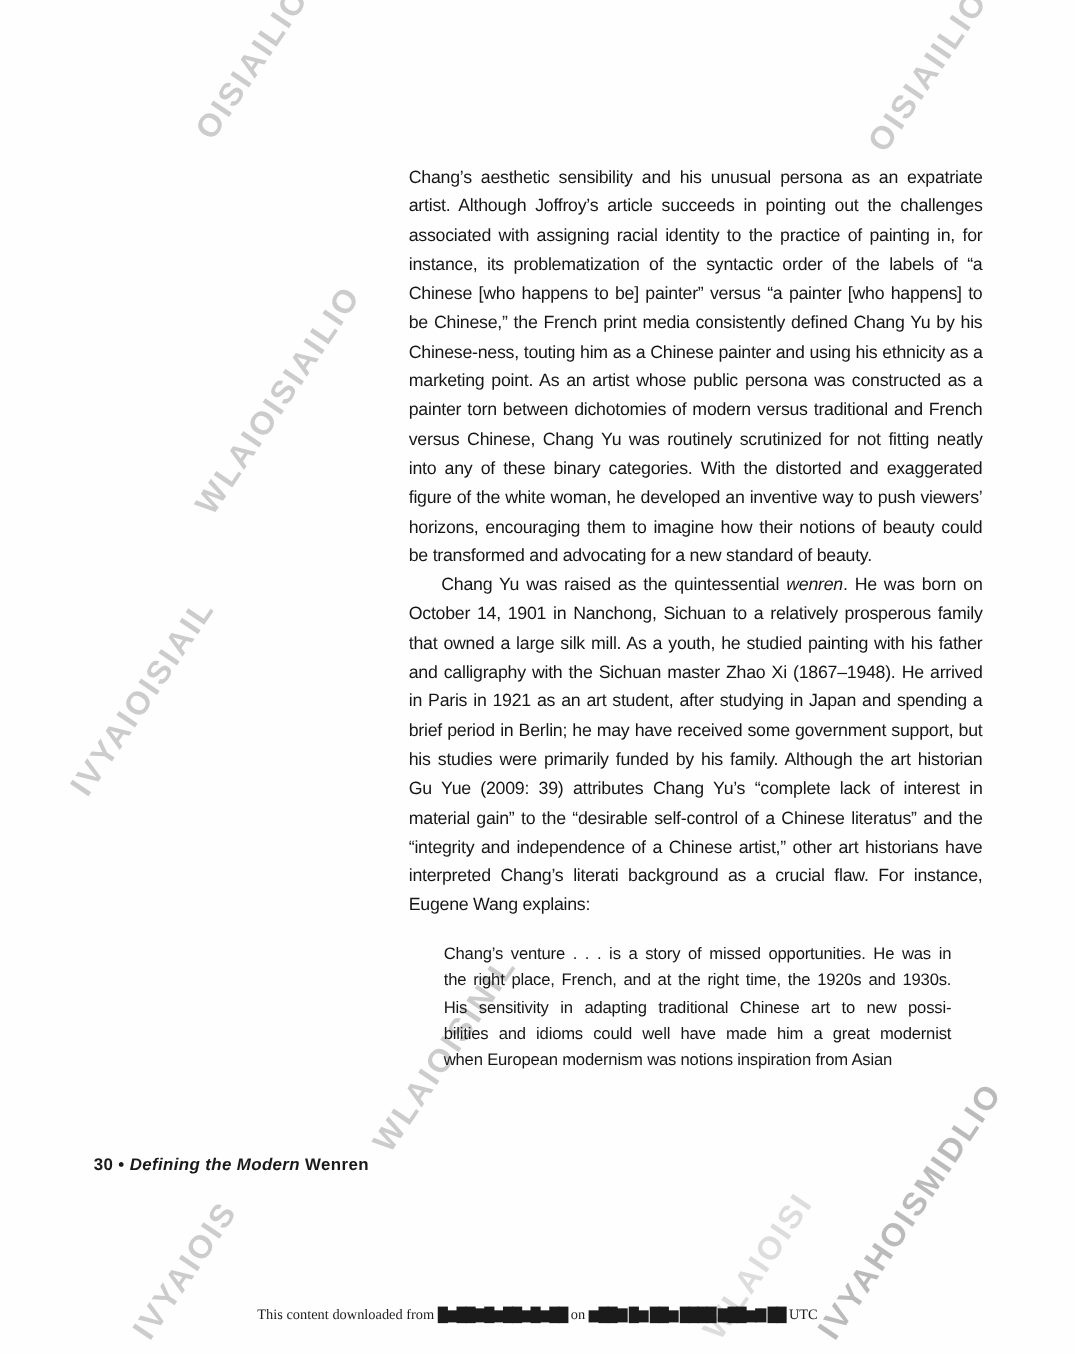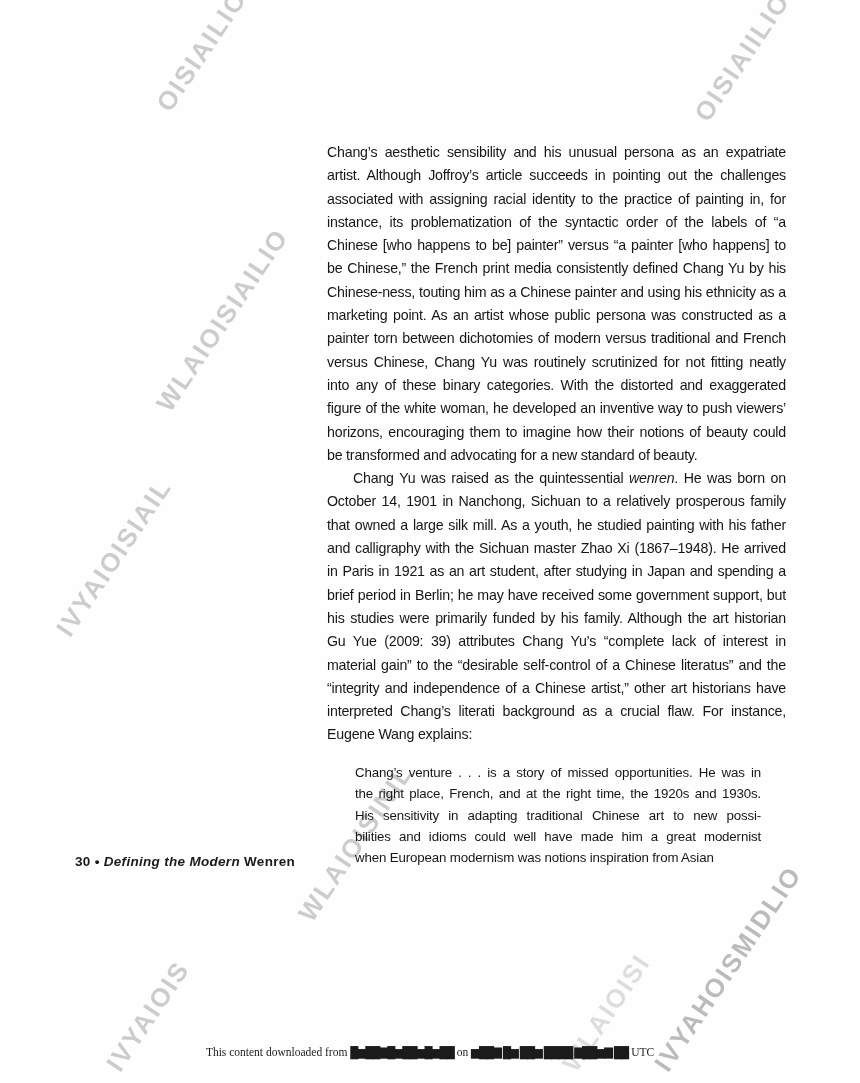--- a/index.html
+++ b/index.html
@@ -38,21 +38,21 @@
   .wm5 { left: 292px; top: 910px; }
   .wm6 { left: 648px; top: 1060px; color: rgba(80,80,80,0.38); }
   .wm7 { left: 100px; top: 1060px; }
   .wm8 { left: 556px; top: 1060px; color: rgba(90,90,90,0.20); }
 
   
   .text-block {
     position: absolute;
     z-index: 1;
     left: 327px;
-    top: 141px;
+    top: 131px;
     width: 459px;
     font-size: 14.2px;
     line-height: 23.3px;
     letter-spacing: -0.2px;
     text-align: justify;
     color: #161616;
   }
   .para { margin: 0; }
   .para.indent { text-indent: 26px; }
   .italic { font-style: italic; }
@@ -71,21 +71,21 @@
   }
   .quote-line.last {
     text-align-last: left;
   }
 
   
   .running-footer {
     position: absolute;
     z-index: 1;
     left: 75px;
-    top: 854px;
+    top: 924px;
     font-size: 13.5px;
     font-weight: bold;
     letter-spacing: 0.3px;
     color: #1a1a1a;
     white-space: nowrap;
   }
   .rf-title { font-style: italic; }
 
   
   .jstor-footer {

